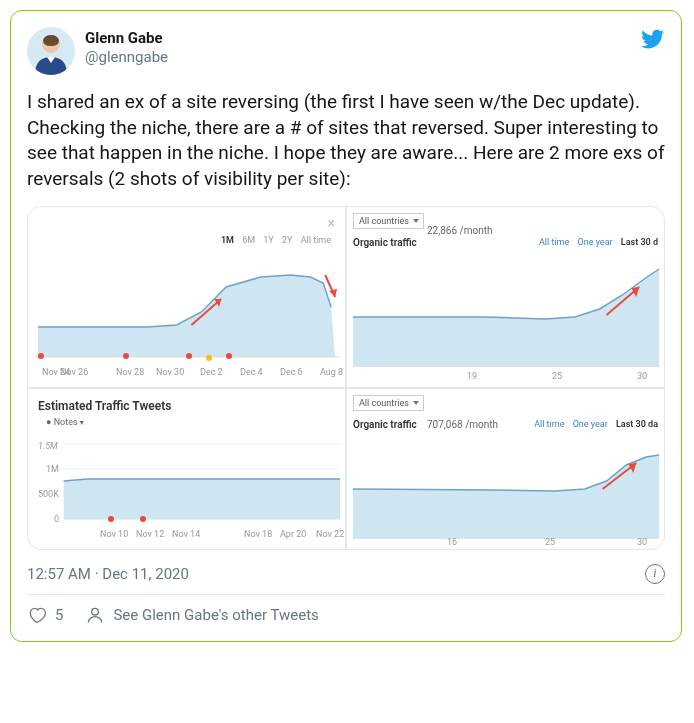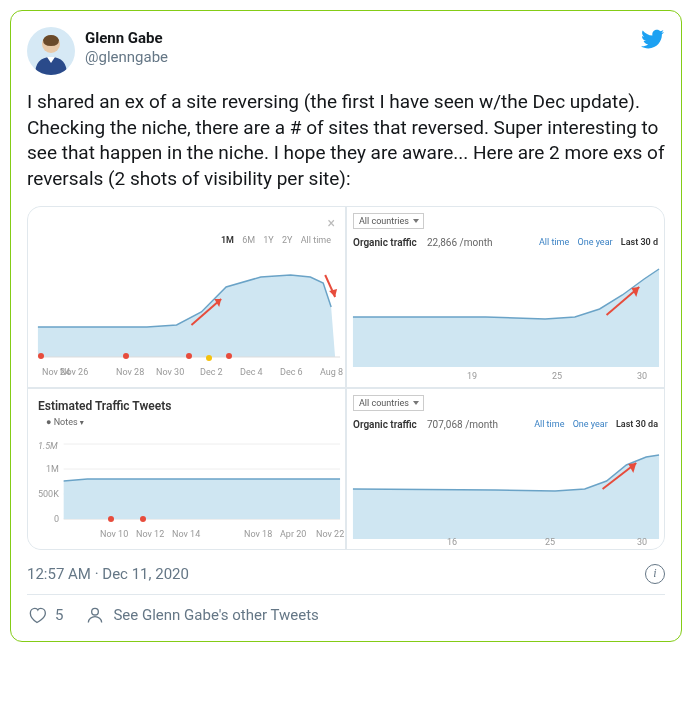--- a/index.html
+++ b/index.html
@@ -96,21 +96,21 @@
       <span class="lbl axis-label" style="left:128px;top:160px;">Nov 30</span>
       <span class="lbl axis-label" style="left:172px;top:160px;">Dec 2</span>
       <span class="lbl axis-label" style="left:212px;top:160px;">Dec 4</span>
       <span class="lbl axis-label" style="left:252px;top:160px;">Dec 6</span>
       <span class="lbl axis-label" style="left:292px;top:160px;">Aug 8</span>
     </div>
 
     <div class="panel">
       <div class="dd" style="top:6px; left:6px;">All countries</div>
       <span class="lbl" style="top:30px; left:6px; color:#333; font-weight:600;">Organic traffic</span>
-      <span class="lbl" style="top:30px; left:80px; color:#666;text-align:right;">22,866 /month</span>
+      <span class="lbl" style="top:18px; left:80px; color:#666;text-align:right;">22,866 /month</span>
       <div class="time-tabs" style="top:30px; right:6px;">
         <span class="blue">All time</span>
         <span class="blue">One year</span>
         <span class="active">Last 30 d</span>
       </div>
       <svg class="chart" viewBox="0 0 320 180" style="left:0;top:0;width:100%;height:100%;" preserveAspectRatio="none">
         <path d="M6 110 L140 110 L200 112 L230 110 L255 102 L278 88 L300 72 L315 62 L315 160 L6 160 Z" fill="#cfe6f2"></path>
         <path d="M6 110 L140 110 L200 112 L230 110 L255 102 L278 88 L300 72 L315 62" stroke="#6aa3c7" stroke-width="1.5" fill="none"></path>
         <path class="red-arrow" d="M262 108 L295 80"></path>
         <polygon class="red-arrow-head" points="295,80 287,81 292,90"></polygon>

